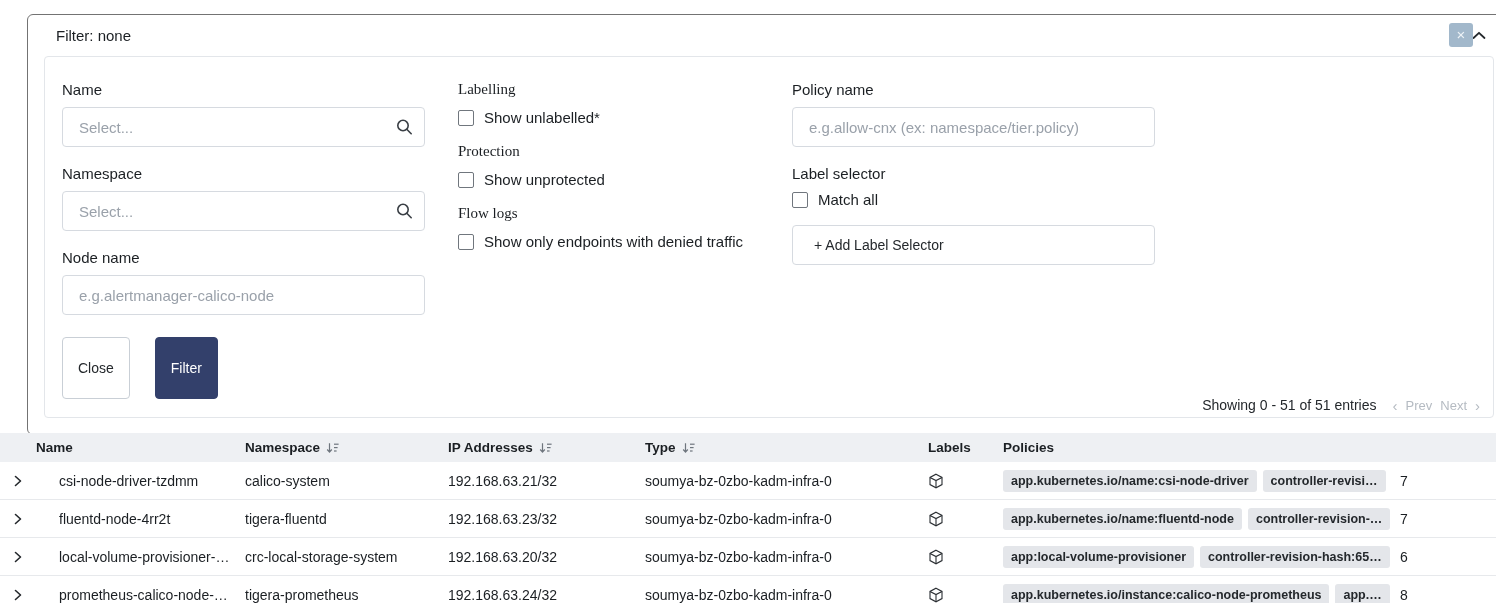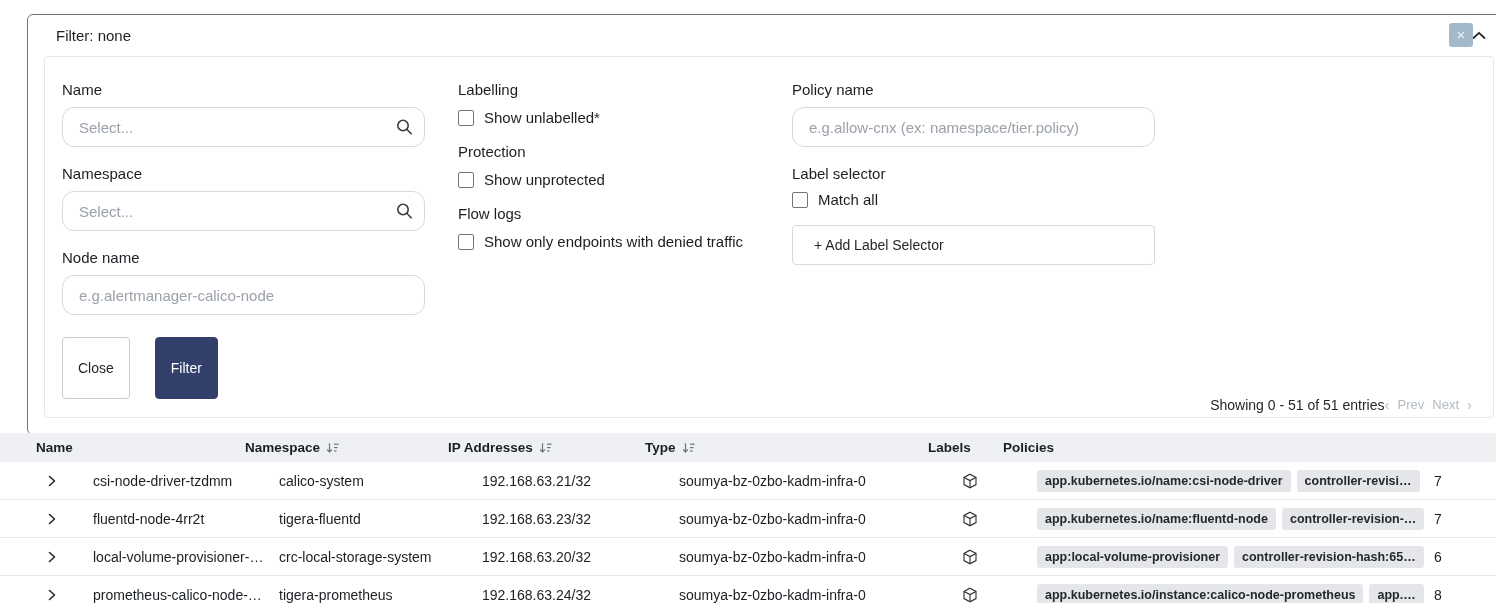--- a/index.html
+++ b/index.html
@@ -25,28 +25,28 @@
   .filter-inner{
     margin:4px 16px 16px 16px; border:1px solid #e3e6ea; border-radius:4px;
     padding:24px 16px 18px 17px;
   }
   .filter-grid{ display:grid; grid-template-columns:396px 334px auto; }
 
   .field-label{ font-size:15px; margin:0 0 9px 0; }
   .field-group{ margin-bottom:18px; }
   .input-wrap{ position:relative; width:363px; }
   .text-input{
-    width:363px; height:40px; border:1px solid #d6dae0; border-radius:12px;
+    width:363px; height:40px; border:1px solid #d6dae0; border-radius:4px;
     padding:0 38px 0 16px; font-size:15px; color:#24282c; outline:none;
     font-family:"Liberation Sans","DejaVu Sans",sans-serif; background:#fff;
   }
   .text-input::placeholder{ color:#9aa1aa; }
   .input-icon{ position:absolute; right:12px; top:50%; transform:translateY(-50%); line-height:0; }
 
-  .sub-heading{ font-size:15px; margin:0 0 11px 0; }
+  .sub-heading{ font-size:15px; margin:0 0 11px 0;font-family:Liberation Serif, serif; }
   .check-row{ display:flex; align-items:center; margin-bottom:17px; font-size:15px; cursor:default; }
   .check-row input[type=checkbox]{
     appearance:none; -webkit-appearance:none; width:16px; height:16px; flex:none;
     border:1px solid #70767d; border-radius:2px; background:#fff; margin:0 10px 0 0; cursor:pointer;
   }
   .label-selector-block .check-row{ }
   .add-selector-btn{
     width:363px; height:40px; background:#fff; border:1px solid #d6dae0; border-radius:4px;
     font-size:14px; color:#24282c; text-align:left; padding:0 0 0 21px; cursor:pointer;
     font-family:"Liberation Sans","DejaVu Sans",sans-serif;
@@ -66,37 +66,37 @@
 
   
   .dismiss-btn{
     position:absolute; left:1449px; top:23px; width:24px; height:24px;
     background:#a2b8cb; border:none; border-radius:3px; cursor:pointer;
     color:#eef3f7; font-size:15px; line-height:22px; text-align:center; padding:0;
   }
 
   
   .pagination{
-    position:absolute; top:397px; right:24px; display:flex; align-items:flex-start; 
+    position:absolute; top:397px; right:16px; display:flex; align-items:center; gap:16px;
   }
   .showing-text{ font-size:14px; color:#24282c; }
   .page-nav{ display:flex; align-items:center; gap:8px; color:#b5bbc2; font-size:13px; }
   .page-nav .chev{ font-size:15px; line-height:1; }
   .page-link{ cursor:default; }
 
   
   .endpoints-table{ position:absolute; left:0; top:433px; width:1496px; }
   .tr{
     display:grid;
     grid-template-columns:36px 209px 203px 197px 283px 75px 390px 1fr;
     align-items:center;
   }
   .thead{ background:#eef0f3; height:29px; font-weight:bold; font-size:13.5px; }
   .th{ display:flex; align-items:center; gap:6px; overflow:hidden; white-space:nowrap; }
-  .row{ height:38px; border-bottom:1px solid #e7e9ec; background:#fff; font-size:14px;padding-left:34px; }
+  .row{ height:38px; border-bottom:1px solid #e7e9ec; background:#fff; font-size:14px; }
   .cell{ overflow:hidden; white-space:nowrap; text-overflow:ellipsis; }
   .cell-expand{ display:flex; justify-content:center; align-items:center; cursor:pointer; }
   .cell-name{ padding-left:23px; }
   .cell-policies{ padding-left:7px; }
   .th-policies{ padding-left:0; }
   .cell-labels{ display:flex; gap:6px; align-items:center; overflow:hidden; }
   .pill{
     background:#e4e6ea; color:#24282c; border-radius:3px; padding:4px 8px;
     font-size:12.5px; white-space:nowrap; flex:none;font-weight:bold;
   }

